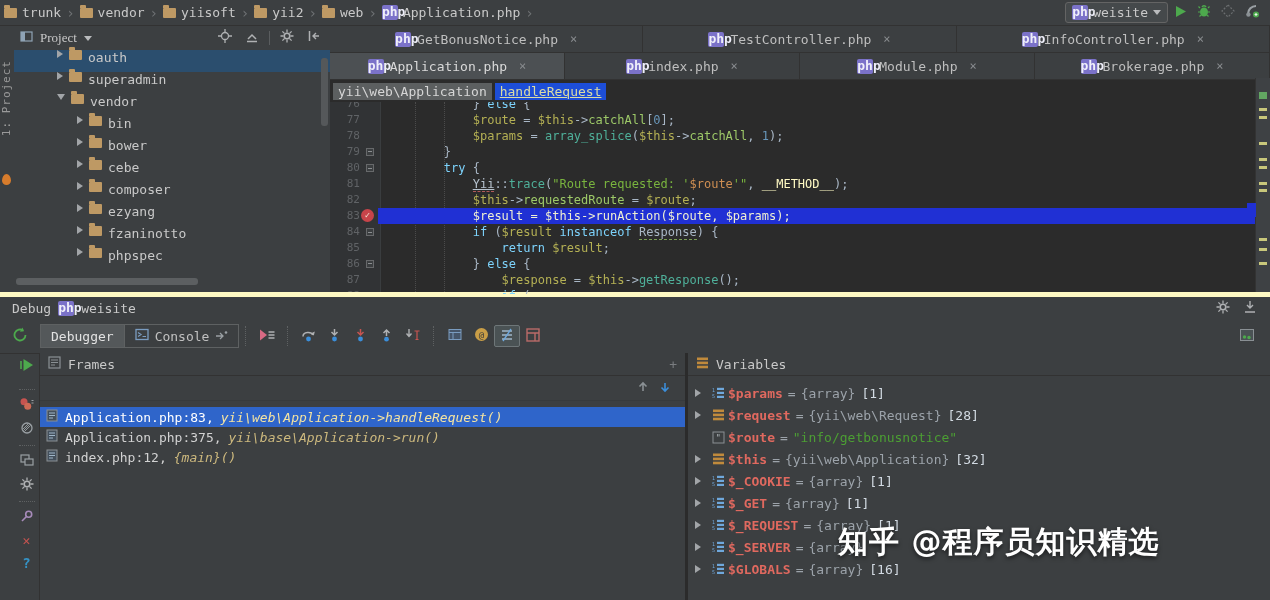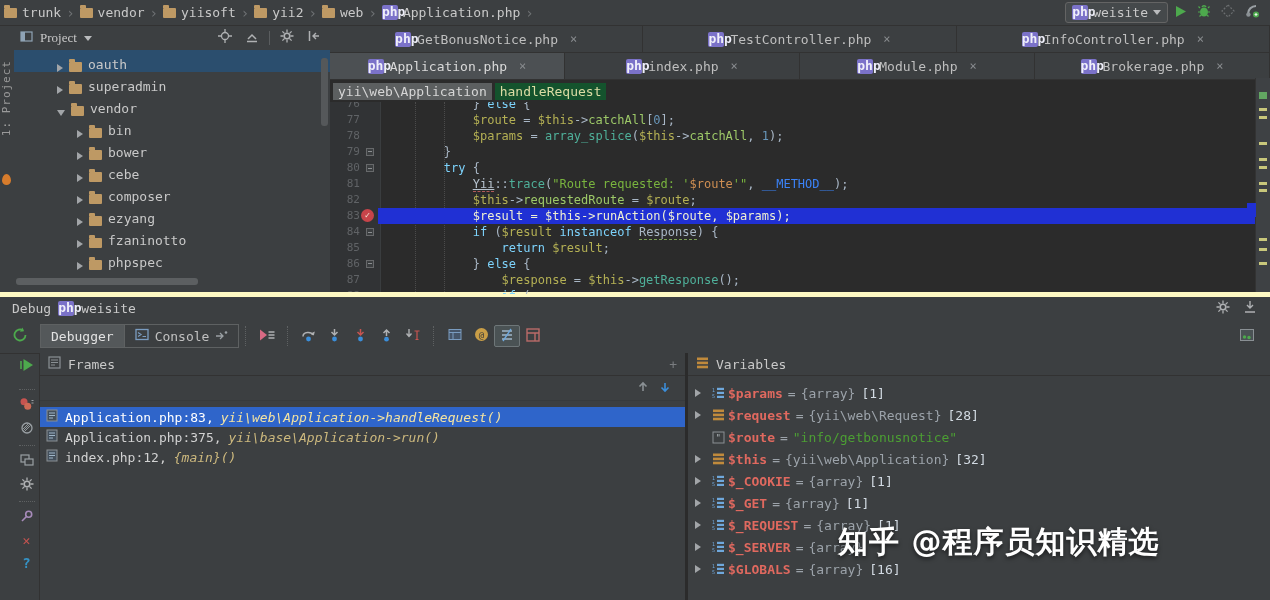--- a/index.html
+++ b/index.html
@@ -32,52 +32,52 @@
   #flameicon{position:absolute;left:2px;top:148px;width:9px;height:11px;background:#D77C2C;
              border-radius:50% 50% 50% 50%/60% 60% 40% 40%;}
 
   
   #project{left:14px;top:26px;width:316px;height:266px;background:#3C3F41;}
   #projectHeader{height:24px;display:flex;align-items:center;gap:7px;padding:0 6px;box-sizing:border-box;font-family:Liberation Serif, serif;}
   #projectHeader .grow{flex:1;}
   .phicon{width:20px;height:20px;display:flex;align-items:center;justify-content:center;}
   .phsep{width:1px;height:14px;background:#5A5D5F;}
   #tree{position:relative;}
-  .trow{height:22px;display:flex;align-items:flex-end;gap:6px;box-sizing:border-box;}
+  .trow{height:22px;display:flex;align-items:flex-start;gap:6px;box-sizing:border-box;}
   .trow.selected{background:#2B4E6E;}
   .trow .tlabel{color:#C9C9C9;}
   #ptreeHScroll{position:absolute;left:2px;bottom:7px;width:182px;height:7px;background:#5C5F61;border-radius:3px;}
   #ptreeVScroll{position:absolute;right:2px;top:32px;width:7px;height:68px;background:#55585A;border-radius:3px;}
 
   
   #editor{left:330px;top:26px;width:940px;height:266px;background:#2B2B2B;}
   .tabrow{height:26px;background:#3C3F41;display:flex;border-bottom:1px solid #323232;}
   .tab{flex:1;display:flex;align-items:center;justify-content:center;gap:6px;border-right:1px solid #323232;
        color:#BFBFBF;box-sizing:border-box;}
   .tab.active{background:#4C5053;color:#DADADA;}
   .tab-close{color:#8A8D90;margin-left:6px;font-size:12px;}
   #chips{height:22px;display:flex;align-items:center;gap:3px;padding-left:3px;background:#2B2B2B;}
   .chip{font-size:13px;height:17px;line-height:17px;padding:0 5px;}
   .chip.class{background:#5C5F60;color:#D6D6D6;}
-  .chip.method{background:#14532d;color:#DCDCA4;}
+  .chip.method{background:#1d4ed8;color:#DCDCA4;text-decoration:underline;}
   #codearea{position:relative;height:192px;overflow:hidden;}
   #gutterbg{position:absolute;left:0;top:0;width:50px;height:192px;background:#313335;border-right:1px solid #3A3D3F;}
   .iguide{position:absolute;top:0;bottom:0;border-left:1px dotted #4B4B4B;}
   .crow{position:absolute;left:0;width:926px;height:16px;line-height:16px;font-size:12px;white-space:pre;}
   .crow .lnum{position:absolute;left:0;width:30px;text-align:right;color:#606366;font-size:11px;}
   .crow .codetext{position:absolute;left:56px;z-index:1;}
   .crow.exec .hl{position:absolute;left:48px;right:0;top:0;bottom:0;background:#2030D4;}
   .crow.exec .cseg{color:#EFEFD2 !important;}
   .fold-box{position:absolute;left:36px;top:4px;width:8px;height:8px;border:1px solid #67696B;background:#3B3E40;box-sizing:border-box;}
   .fold-box.up::before{content:"";position:absolute;left:1px;right:1px;top:2px;border-top:1px solid #8A8D90;}
   .fold-box.down::before{content:"";position:absolute;left:1px;right:1px;bottom:2px;border-top:1px solid #8A8D90;}
   .bpicon{position:absolute;left:31px;top:1px;width:13px;height:13px;border-radius:50%;background:#C7444A;z-index:2;
           color:#F3E3D5;font-size:9px;line-height:13px;text-align:center;}
   .cd-d{color:#A9B7C6}.cd-k{color:#7dd3fc}.cd-v{color:#B4B054}.cd-p{color:#9DC968}.cd-f{color:#4FB09A}
-  .cd-s{color:#79B43E}.cd-si{color:#CE8E52}.cd-n{color:#6897BB}.cd-m{color:#3b82f6}
+  .cd-s{color:#79B43E}.cd-si{color:#CE8E52}.cd-n{color:#6897BB}.cd-m{color:#fef9c3}
   .cd-u{color:#B6C2CE;text-decoration:underline;border-bottom:1px dashed #B05959;}
   .cd-w{color:#A9B7C6;border-bottom:1px dashed #7B9E55;}
   #stripe{position:absolute;right:0;top:52px;bottom:0;width:14px;background:#3E4144;border-left:1px solid #333;}
   .smark{position:absolute;left:3px;width:8px;height:3px;background:#C8C77B;}
   #smark-green{position:absolute;left:3px;top:14px;width:8px;height:7px;background:#62A662;}
   #smark-blue{position:absolute;left:-9px;top:125px;width:9px;height:14px;background:#2030D4;}
 
   
   #debug{left:0;top:292px;width:1270px;height:308px;background:#3C3F41;border-top:5px solid #fef9c3;box-sizing:border-box;}
   #debugHeader{height:22px;display:flex;align-items:center;gap:7px;padding:0 10px 0 12px;}

